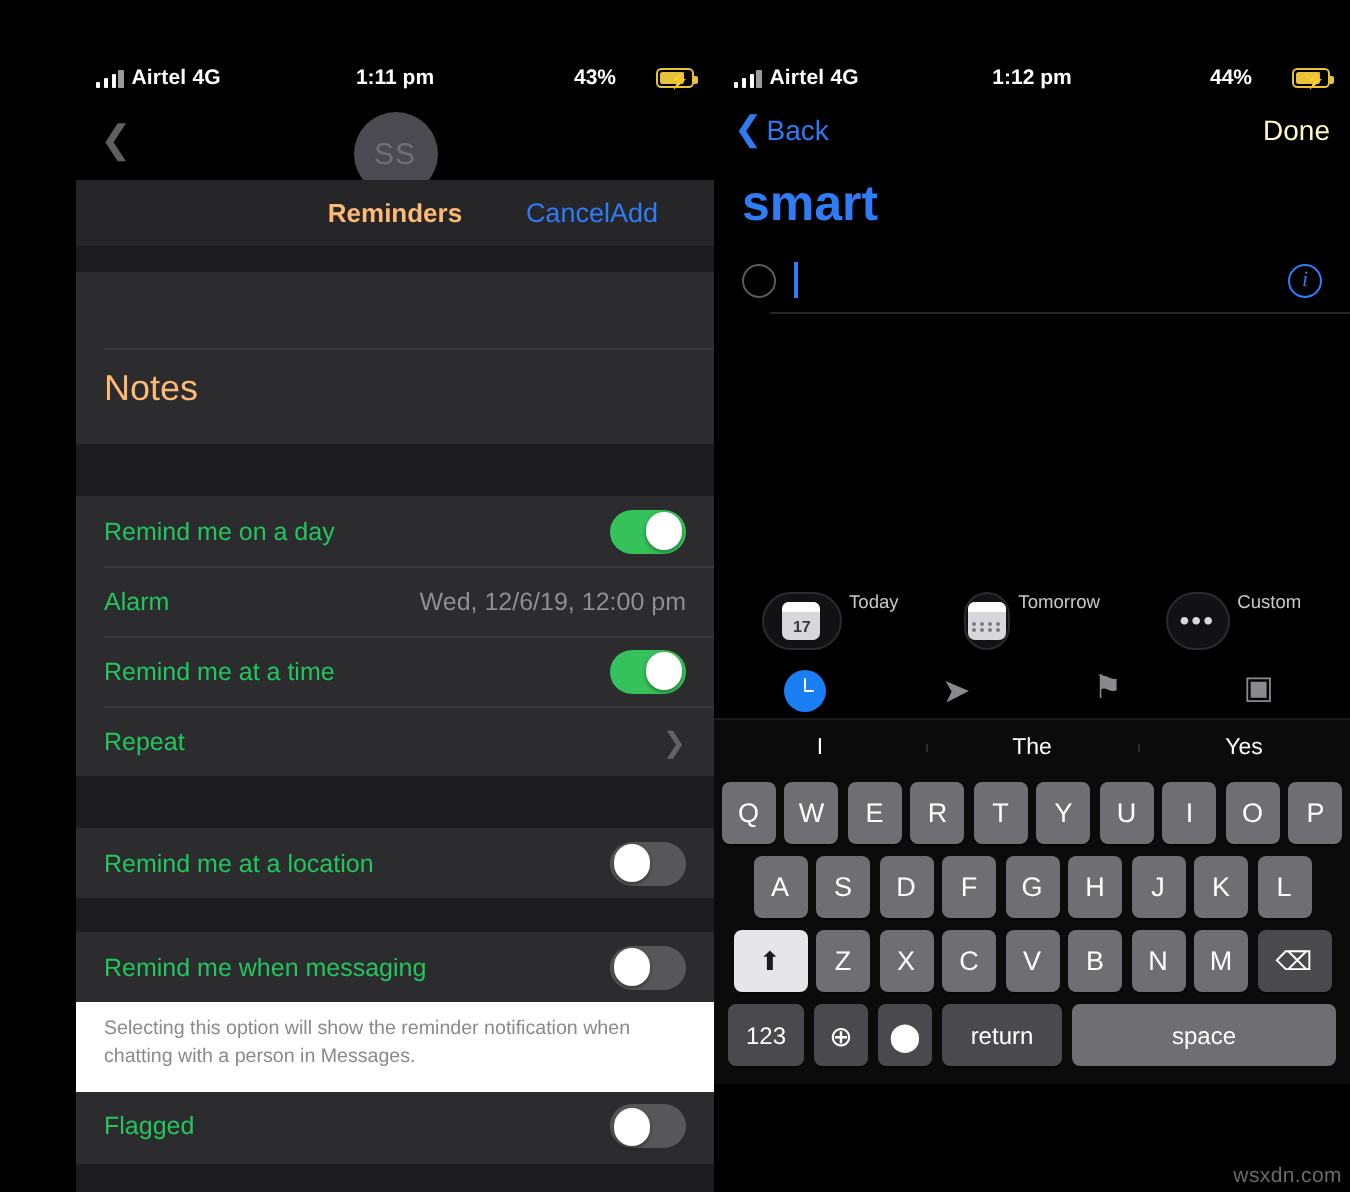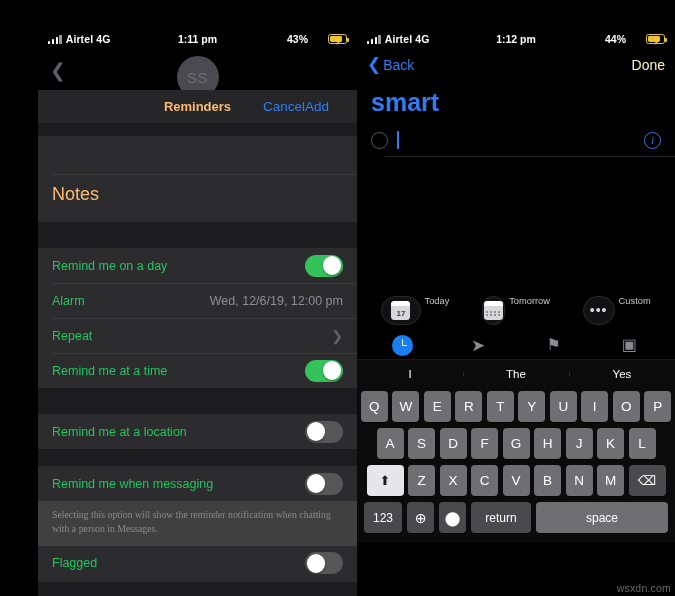--- a/index.html
+++ b/index.html
@@ -110,21 +110,21 @@
   .toggle.off { background: #57575a; }
   .knob {
     position: absolute; top: 1.6px; width: 18.8px; height: 18.8px;
     border-radius: 50%; background: #fff; box-shadow: 0 1px 2px rgba(0,0,0,.4);
   }
   .toggle.on .knob { right: 1.6px; }
   .toggle.off .knob { left: 1.6px; }
 
   .footnote {
     color: #8a8a8e; font-size: 9.8px; line-height: 1.42;
-    padding: 7px 14px 10px; background: #404040; font-family: Liberation Serif, serif;
+    padding: 7px 14px 10px; background: #ffffff;
   }
   .row-clipped { height: 36px; overflow: hidden; }
 
   
   .phone-right {
     width: 318px; height: 596px; background: #000;
     padding: 28px 0 0 0; position: relative;
   }
   .phone-right-inner {
     width: 318px; height: 568px; background: #000;
@@ -296,28 +296,28 @@
           <span class="row-label">Remind me on a day</span>
           <span class="toggle on">
             <span class="knob"></span>
           </span>
         </div>
         <div class="row">
           <span class="row-label">Alarm</span>
           <span class="row-value">Wed, 12/6/19, 12:00 pm</span>
         </div>
         <div class="row">
-          <span class="row-label">Repeat</span>
-          <span class="chev">❯</span>
-        </div>
-        <div class="row">
           <span class="row-label">Remind me at a time</span>
           <span class="toggle on">
             <span class="knob"></span>
           </span>
+        </div>
+        <div class="row">
+          <span class="row-label">Repeat</span>
+          <span class="chev">❯</span>
         </div>
       </div>
 
       <div class="gap gap-lg"></div>
 
       <div class="group">
         <div class="row">
           <span class="row-label">Remind me at a location</span>
           <span class="toggle off">
             <span class="knob"></span>

